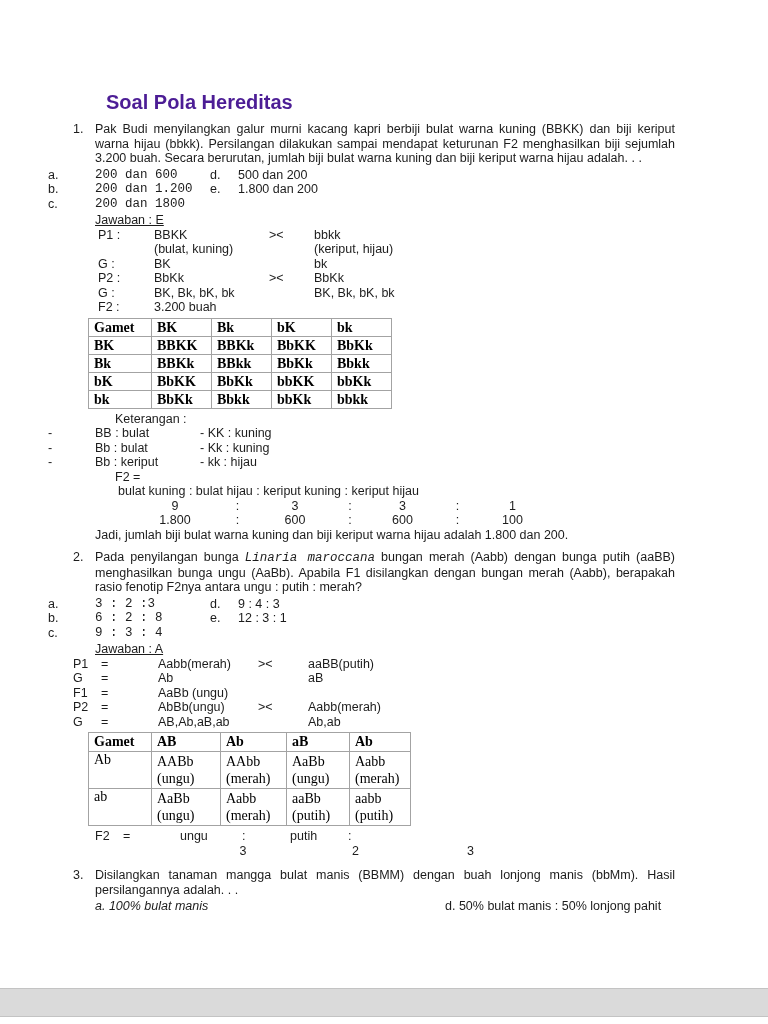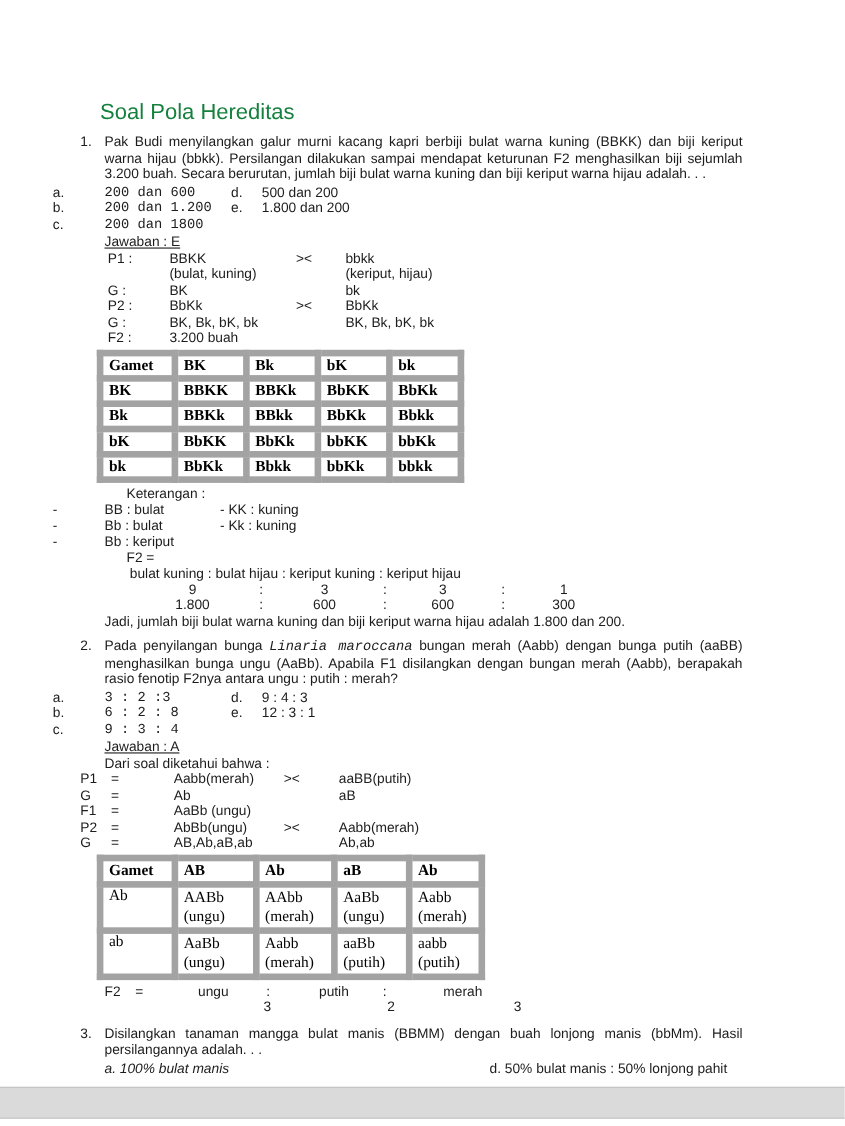--- a/index.html
+++ b/index.html
@@ -2,37 +2,37 @@
 <html><head>
 <meta charset="utf-8">
 <style>
   html,body{margin:0;padding:0;}
   body{
     width:768px;height:1024px;background:#ffffff;position:relative;overflow:hidden;
     font-family:"Liberation Sans","DejaVu Sans",sans-serif;
     font-size:12.5px;line-height:14.5px;color:#1c1c1c;
   }
   .content{padding:90px 0 0 48px;width:650px;}
-  .title{font-size:20px;line-height:24px;font-weight:400;color:#15803d;margin:0 0 8px 43px;}
+  .title{font-size:20px;line-height:24px;font-weight:700;color:#4c1d95;margin:0 0 8px 58px;}
   .q{display:flex;margin-left:25px;margin-bottom:2px;}
   .qnum{width:22px;flex:none;}
   .qtext{width:580px;text-align:justify;}
   .qtext .it{font-style:italic;font-family:Liberation Mono, monospace;}
   .opt-row{display:flex;}
   .opt-l1{width:47px;flex:none;}
   .opt-t1{width:115px;flex:none;font-family:Liberation Mono, monospace;}
   .opt-l2{width:28px;flex:none;}
   .answer{margin-left:47px;text-decoration:underline;margin-top:2px;}
   .intro{margin-left:47px;}
   .cross1{margin-left:50px;display:grid;grid-template-columns:56px 115px 45px auto;}
   .cross1 span,.cross2 span{white-space:nowrap;}
   .cross2{margin-left:25px;display:grid;grid-template-columns:28px 57px 100px 50px auto;}
   .ptable{border-collapse:collapse;margin:3px 0 3px 40px;
     font-family:"Liberation Serif","DejaVu Serif",serif;font-size:14px;color:#000;}
-  .ptable th,.ptable td{border:6px solid #a3a3a3;padding:0 5px;text-align:left;vertical-align:top;}
+  .ptable th,.ptable td{border:1px solid #a3a3a3;padding:0 5px;text-align:left;vertical-align:top;}
   .t1 th,.t1 td{font-weight:bold;height:17px;line-height:17px;}
   .t1 .c0{width:52px;} .t1 .c{width:49px;}
   .t2 th{font-weight:bold;height:18px;line-height:18px;}
   .t2 td{font-weight:normal;padding:1px 5px;}
   .t2 td div{line-height:17px;}
   .t2 .c0{width:52px;} .t2 .c1{width:58px;} .t2 .c2{width:55px;} .t2 .c3{width:52px;} .t2 .c4{width:50px;}
   .ket-title{margin-left:67px;margin-top:1px;}
   .ket-row{display:grid;grid-template-columns:47px 105px auto;}
   .f2label{margin-left:67px;}
   .ratio-title{margin-left:70px;}
@@ -169,20 +169,21 @@
       <span>- KK : kuning</span>
     </div>
     <div class="ket-row">
       <span>-</span>
       <span>Bb : bulat</span>
       <span>- Kk : kuning</span>
     </div>
     <div class="ket-row">
       <span>-</span>
       <span>Bb : keriput</span>
+      <span>- kk : hijau</span>
     </div>
   </div>
 
   <div class="f2label">F2 =</div>
   <div class="ratio-title">bulat kuning : bulat hijau : keriput kuning : keriput hijau</div>
   <div class="ratio-row">
     <span>9</span>
     <span>:</span>
     <span>3</span>
     <span>:</span>
@@ -190,21 +191,21 @@
     <span>:</span>
     <span>1</span>
   </div>
   <div class="ratio-row">
     <span>1.800</span>
     <span>:</span>
     <span>600</span>
     <span>:</span>
     <span>600</span>
     <span>:</span>
-    <span>300</span>
+    <span>100</span>
   </div>
   <div class="conclusion">Jadi, jumlah biji bulat warna kuning dan biji keriput warna hijau adalah 1.800 dan 200.</div>
 
   <div class="q q2block">
     <span class="qnum">2.</span>
     <span class="qtext"><span>Pada penyilangan bunga </span><span class="it">Linaria maroccana</span><span> bungan merah (Aabb) dengan bunga putih (aaBB) menghasilkan bunga ungu (AaBb). Apabila F1 disilangkan dengan bungan merah (Aabb), berapakah rasio fenotip F2nya antara ungu : putih : merah?</span></span>
   </div>
 
   <div>
     <div class="opt-row">
@@ -221,21 +222,20 @@
     </div>
     <div class="opt-row">
       <span class="opt-l1">c.</span>
       <span class="opt-t1">9 : 3 : 4</span>
       <span class="opt-l2"></span>
       <span class="opt-t2"></span>
     </div>
   </div>
 
   <div class="answer">Jawaban : A</div>
-  <div class="intro">Dari soal diketahui bahwa :</div>
 
   <div>
     <div class="cross2">
       <span>P1</span>
       <span>=</span>
       <span>Aabb(merah)</span>
       <span>&gt;&lt;</span>
       <span>aaBB(putih)</span>
     </div>
     <div class="cross2">
@@ -318,21 +318,20 @@
   </tbody>
     </table>
 
   <div class="f2row2">
     <span>F2</span>
     <span>=</span>
     <span>ungu</span>
     <span>:</span>
     <span>putih</span>
     <span>:</span>
-    <span>merah</span>
   </div>
   <div class="f2nums">
     <span>3</span>
     <span>2</span>
     <span>3</span>
   </div>
 
   <div class="q q3block">
     <span class="qnum">3.</span>
     <span class="qtext">Disilangkan tanaman mangga bulat manis (BBMM) dengan buah lonjong manis (bbMm). Hasil persilangannya adalah. . .</span>

